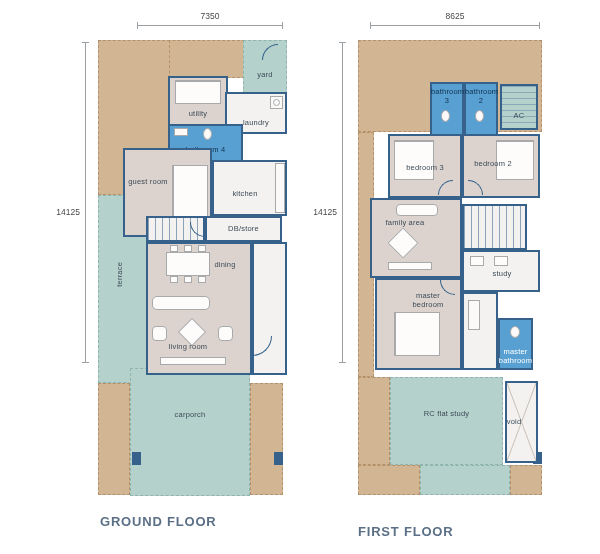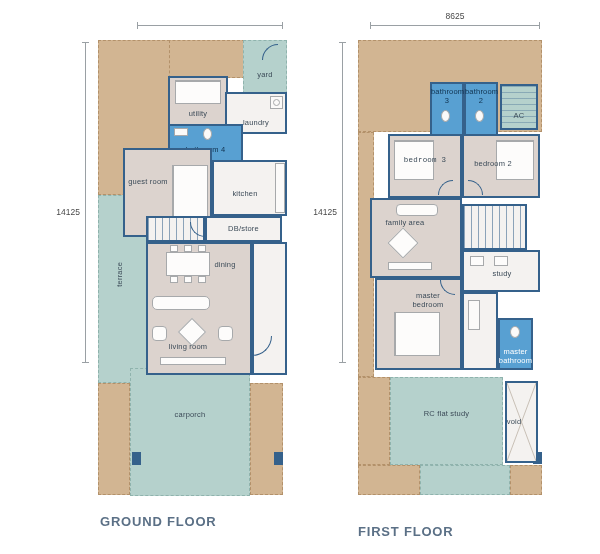--- a/index.html
+++ b/index.html
@@ -105,20 +105,21 @@
   <div class="furn" style="left:160px;top:357px;width:66px;height:8px;"></div>
   <div class="lbl" style="left:156px;top:343px;width:64px;">living room</div>
 
   <div class="arc" style="left:262px;top:44px;width:16px;height:16px;border-right:none;border-bottom:none;border-radius:16px 0 0 0;"></div>
   <div class="arc" style="left:252px;top:336px;width:20px;height:20px;border-left:none;border-top:none;border-radius:0 0 20px 0;"></div>
   <div class="arc" style="left:190px;top:222px;width:15px;height:15px;border-right:none;border-top:none;border-radius:0 0 0 15px;"></div>
 
   <div class="dimline-h" style="left:137px;top:25px;width:146px;"></div>
   <div class="tick-v" style="left:137px;top:22px;"></div>
   <div class="tick-v" style="left:282px;top:22px;"></div>
+  <div class="dimtext" style="left:137px;top:11px;width:146px;text-align:center;">7350</div>
 
   <div class="dimline-v" style="left:85px;top:42px;height:321px;"></div>
   <div class="tick-h" style="left:82px;top:42px;"></div>
   <div class="tick-h" style="left:82px;top:362px;"></div>
   <div class="dimtext" style="left:38px;top:207px;width:42px;text-align:right;">14125</div>
 
   <div class="title" style="left:100px;top:514px;">GROUND FLOOR</div>
 
   <div class="region tan" style="left:358px;top:40px;width:184px;height:92px;"></div>
   <div class="region tan" style="left:358px;top:132px;width:16px;height:245px;"></div>
@@ -138,21 +139,21 @@
   <div class="room blue" style="left:464px;top:82px;width:34px;height:54px;"></div>
   <div class="fixture round" style="left:475px;top:110px;width:9px;height:12px;"></div>
   <div class="lbl onblue" style="left:465px;top:88px;width:32px;">bathroom 2</div>
 
   <div class="room teal ac-stripes" style="left:500px;top:84px;width:38px;height:46px;background-color:var(--teal);border-style:solid;border-color:var(--wall);">
   </div>
   <div class="lbl" style="left:500px;top:112px;width:38px;">AC</div>
 
   <div class="room" style="left:388px;top:134px;width:74px;height:64px;"></div>
   <div class="furn bed-h" style="left:394px;top:140px;width:40px;height:40px;"></div>
-  <div class="lbl" style="left:400px;top:156px;width:50px;font-family:Liberation Mono, monospace;">bedroom 3</div>
+  <div class="lbl" style="left:400px;top:164px;width:50px;">bedroom 3</div>
 
   <div class="room" style="left:462px;top:134px;width:78px;height:64px;"></div>
   <div class="furn bed-h" style="left:496px;top:140px;width:38px;height:40px;"></div>
   <div class="lbl" style="left:468px;top:160px;width:50px;">bedroom 2</div>
 
   <div class="room" style="left:370px;top:198px;width:92px;height:80px;"></div>
   <div class="furn" style="left:396px;top:204px;width:42px;height:12px;border-radius:4px;"></div>
   <div class="furn diamond" style="left:392px;top:232px;width:22px;height:22px;"></div>
   <div class="furn" style="left:388px;top:262px;width:44px;height:8px;"></div>
   <div class="lbl" style="left:376px;top:219px;width:58px;">family area</div>

